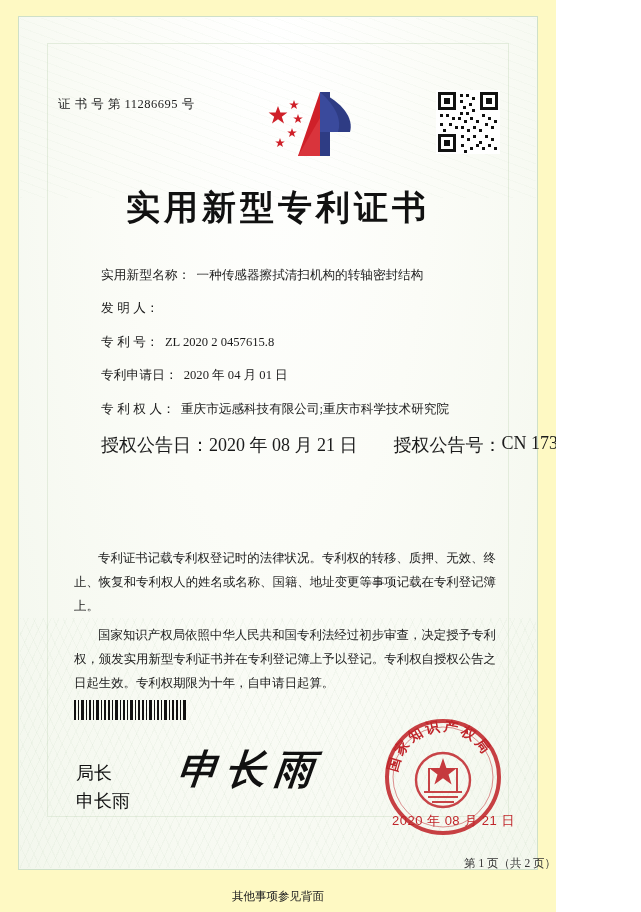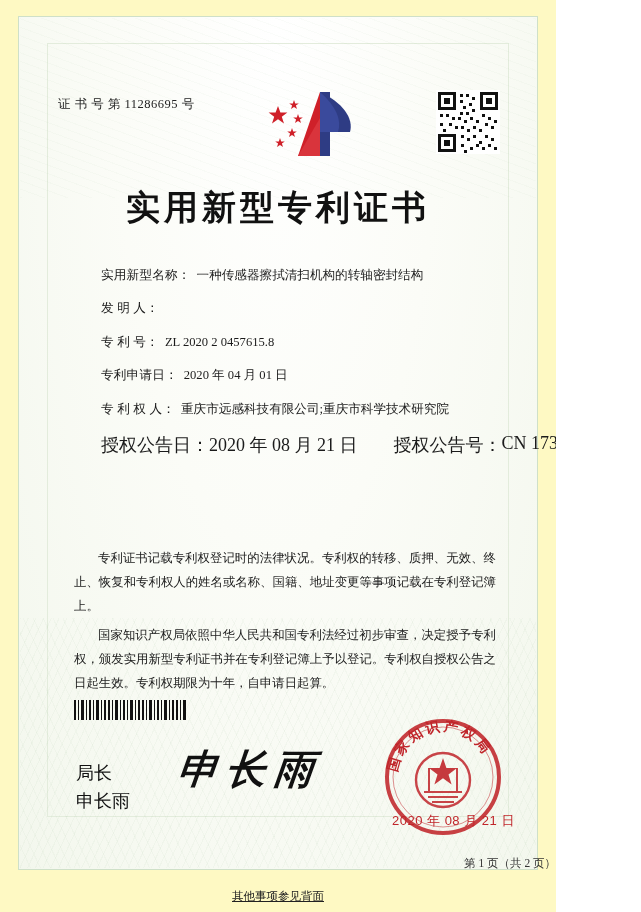--- a/index.html
+++ b/index.html
@@ -224,21 +224,20 @@
     color: #333;
   }
   .footer-note {
     position: absolute;
     left: 0;
     right: 0;
     top: 889px;
     text-align: center;
     font-size: 11.5px;
     color: #222;
-    text-decoration: underline;
   }
 </style>
 </head>
 <body>
 
 <div class="page">
 
   <div class="frame-outer">
     <div class="frame-inner"></div>
   </div>

